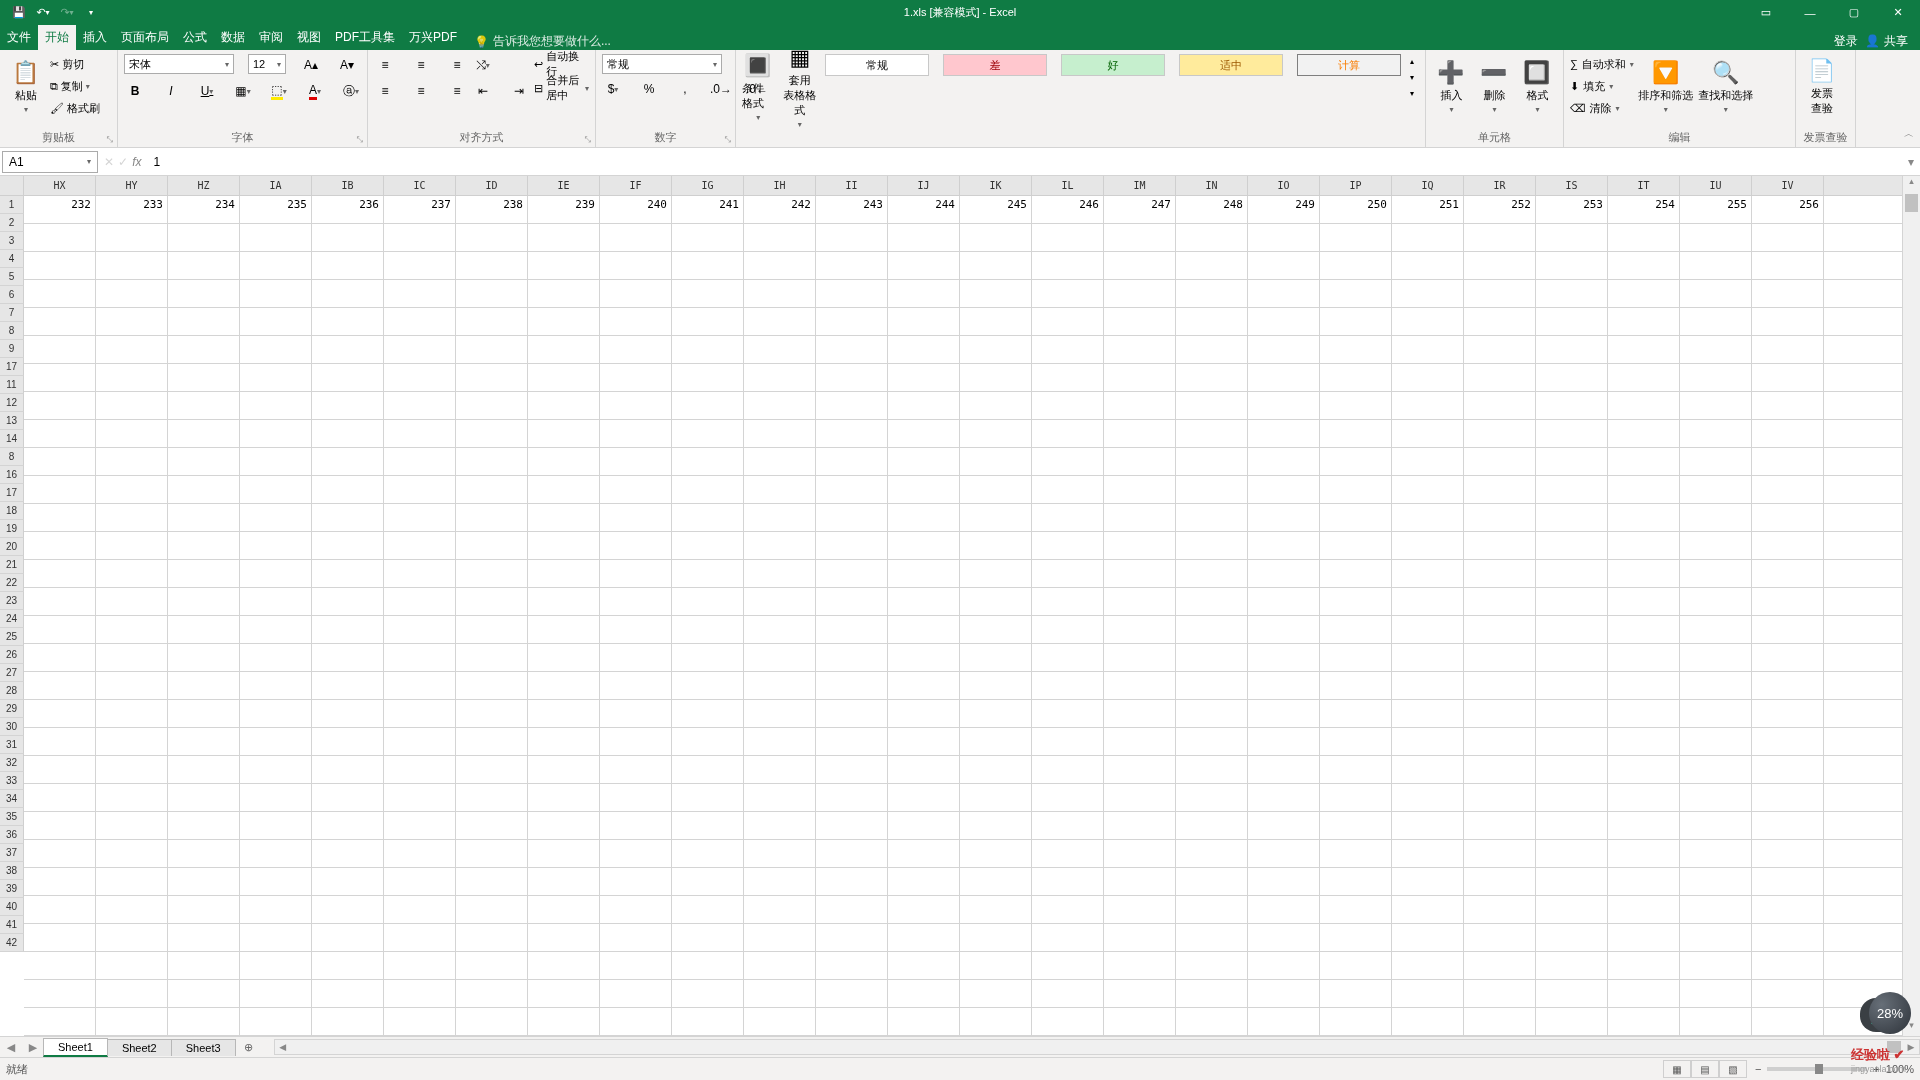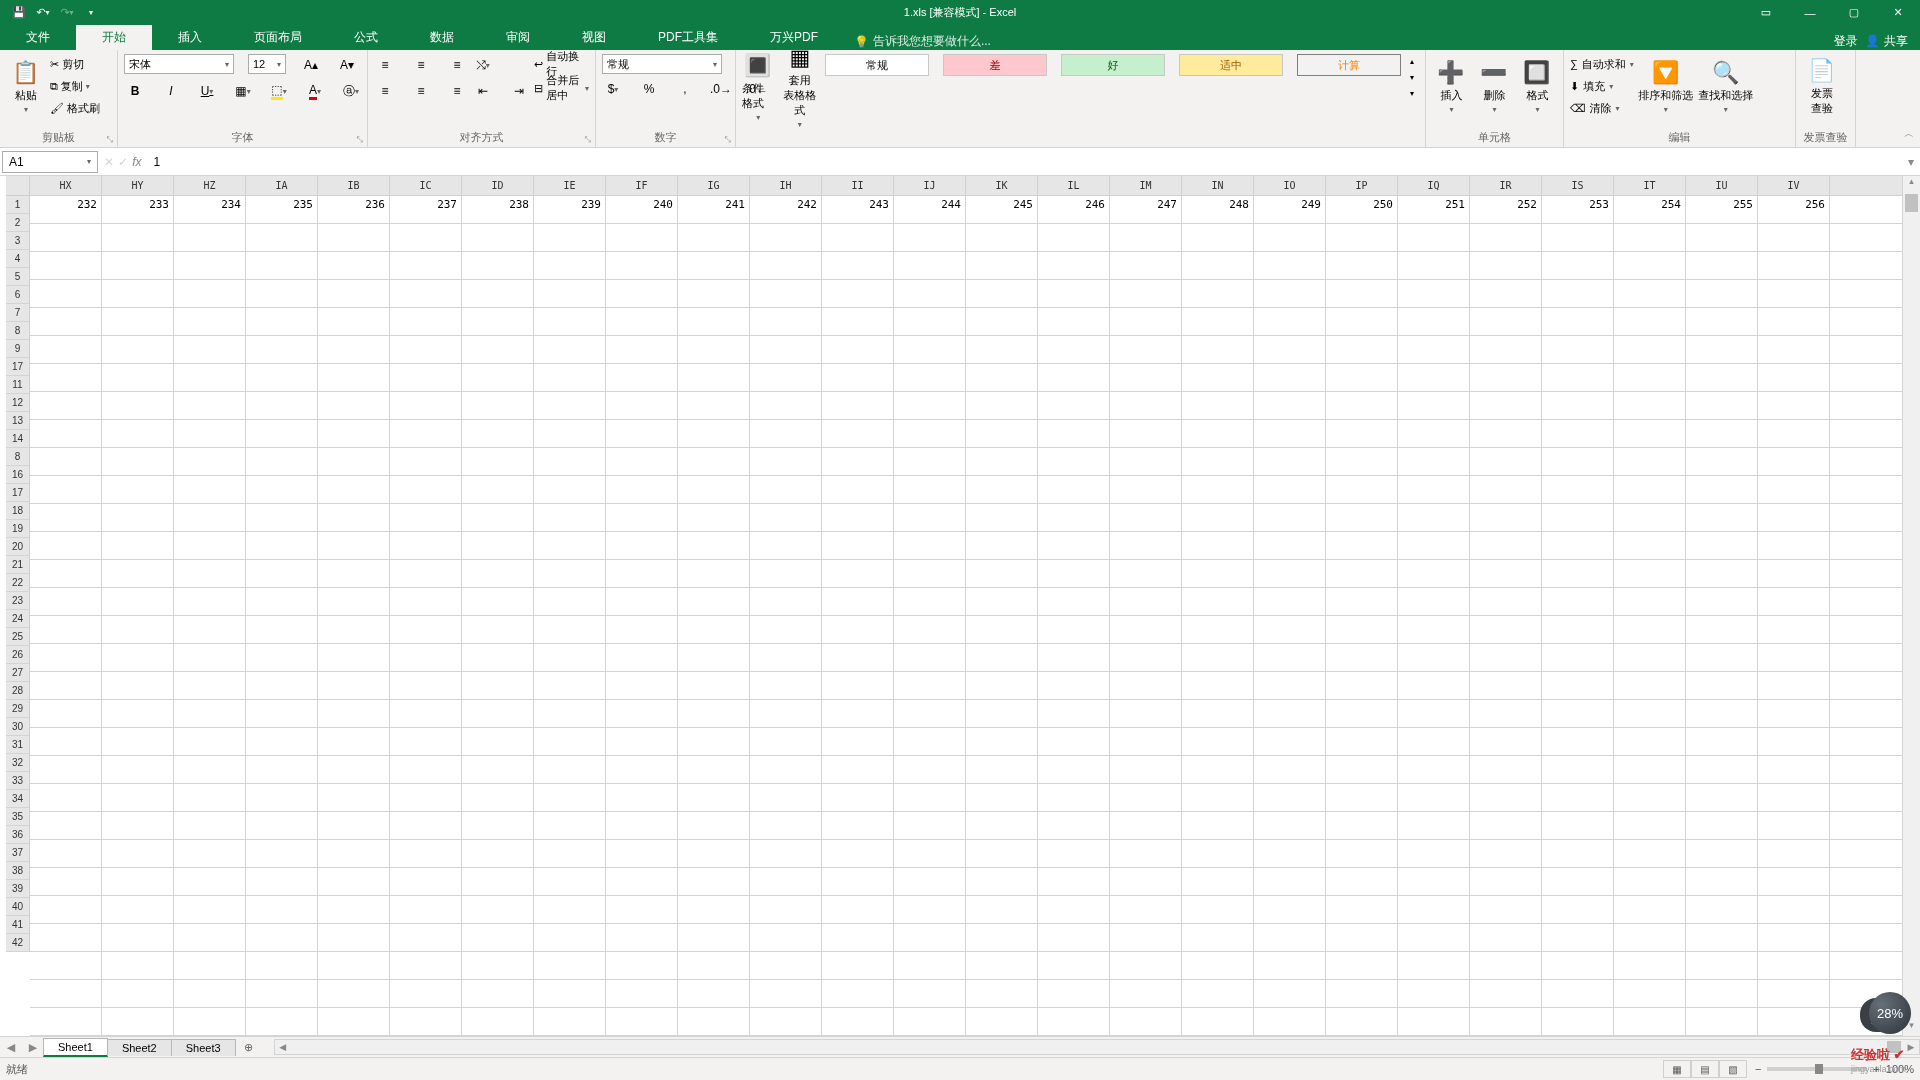--- a/index.html
+++ b/index.html
@@ -9,21 +9,21 @@
   .titlebar { height: 25px; background: #0f7b44; display: flex; align-items: center; color: #fff; font-size: 11px; position: relative; }
   .qat { display: flex; gap: 2px; align-items: center; padding-left: 8px; }
   .qat .btn { width: 22px; height: 22px; display: flex; align-items: center; justify-content: center; color: #fff; }
   .qat .btn.disabled { opacity: .4; }
   .title-center { position: absolute; left: 50%; transform: translateX(-50%); }
   .winctrls { position: absolute; right: 0; display: flex; }
   .winctrls .btn { width: 44px; height: 25px; display: flex; align-items: center; justify-content: center; color: #fff; }
 
   
   .tabrow { height: 25px; background: #0f7b44; display: flex; align-items: flex-end; color: #fff; font-size: 12px; }
-  .tab { padding: 4px 26px; height: 25px; display: flex; align-items: center; }
+  .tab { padding: 4px 7px; height: 25px; display: flex; align-items: center; }
   .tab.active { background: #f3f2f1; color: #0f7b44; }
   .tabrow .right { margin-left: auto; display: flex; gap: 8px; padding-right: 12px; align-items: center; }
   .tellme { display: flex; align-items: center; gap: 4px; opacity: .85; padding-left: 10px; }
 
   
   .ribbon { height: 98px; background: #f3f2f1; border-bottom: 1px solid #d4d4d4; display: flex; position: relative; }
   .group { border-right: 1px solid #d4d4d4; display: flex; flex-direction: column; justify-content: space-between; padding: 2px 6px 2px 6px; }
   .group-body { display: flex; align-items: flex-start; gap: 4px; flex: 1; }
   .group-label { text-align: center; font-size: 11px; color: #666; height: 16px; line-height: 16px; position: relative; }
   .group-label .dlauncher { position: absolute; right: -2px; top: 3px; font-size: 8px; color: #888; }
@@ -40,21 +40,21 @@
   .editrow { display:flex; align-items:center; gap:4px; font-size:11px; height:20px; }
 
   
   .fbar { height: 28px; border-bottom: 1px solid #d4d4d4; display: flex; align-items: center; font-size: 12px; }
   .namebox { width: 96px; height: 22px; border: 1px solid #ababab; margin-left: 2px; display: flex; align-items: center; padding: 0 6px; justify-content: space-between; background: #fff; }
   .fxbtns { display: flex; gap: 4px; margin-left: 6px; color: #888; }
   .fxinput { flex: 1; margin-left: 6px; padding: 0 6px; }
   .fbar-expand { width: 18px; text-align: center; color: #888; }
 
   
-  .sheetwrap { position: relative; height: calc(1080px - 25px - 25px - 98px - 28px - 21px - 23px); margin-left: 6px; }
+  .sheetwrap { position: relative; height: calc(1080px - 25px - 25px - 98px - 28px - 21px - 23px); }
   .corner { position: absolute; left: 0; top: 0; width: 24px; height: 20px; background: #e6e6e6; border-right: 1px solid #cfcfcf; border-bottom: 1px solid #cfcfcf; }
   .colheads { position: absolute; left: 24px; top: 0; right: 18px; height: 20px; display: flex; }
   .ch { width: 72px; flex: 0 0 72px; border-right: 1px solid #cfcfcf; border-bottom: 1px solid #cfcfcf; background: #e6e6e6; font-size: 10px; font-family: Consolas, monospace; text-align: center; line-height: 20px; color: #333; }
   .rowheads { position: absolute; left: 0; top: 20px; width: 24px; bottom: 0; overflow: hidden; }
   .rh { height: 18px; border-bottom: 1px solid #d4d4d4; border-right: 1px solid #cfcfcf; background: #e6e6e6; font-size: 10px; text-align: center; line-height: 18px; color: #333; }
   .cells { position: absolute; left: 24px; top: 20px; right: 18px; bottom: 0; overflow: hidden; }
   .row { display: flex; height: 28px; }
   .cell { width: 72px; flex: 0 0 72px; border-right: 1px solid #d4d4d4; border-bottom: 1px solid #d4d4d4; font-size: 11px; line-height: 18px; padding-right: 4px; text-align: right; font-family: Consolas, monospace; }
   .vscroll { position: absolute; right: 0; top: 0; width: 18px; bottom: 0; background: #f0f0f0; border-left: 1px solid #d4d4d4; }
   .vscroll .thumb { position: absolute; left: 2px; right: 2px; top: 18px; height: 18px; background: #c1c1c1; }

